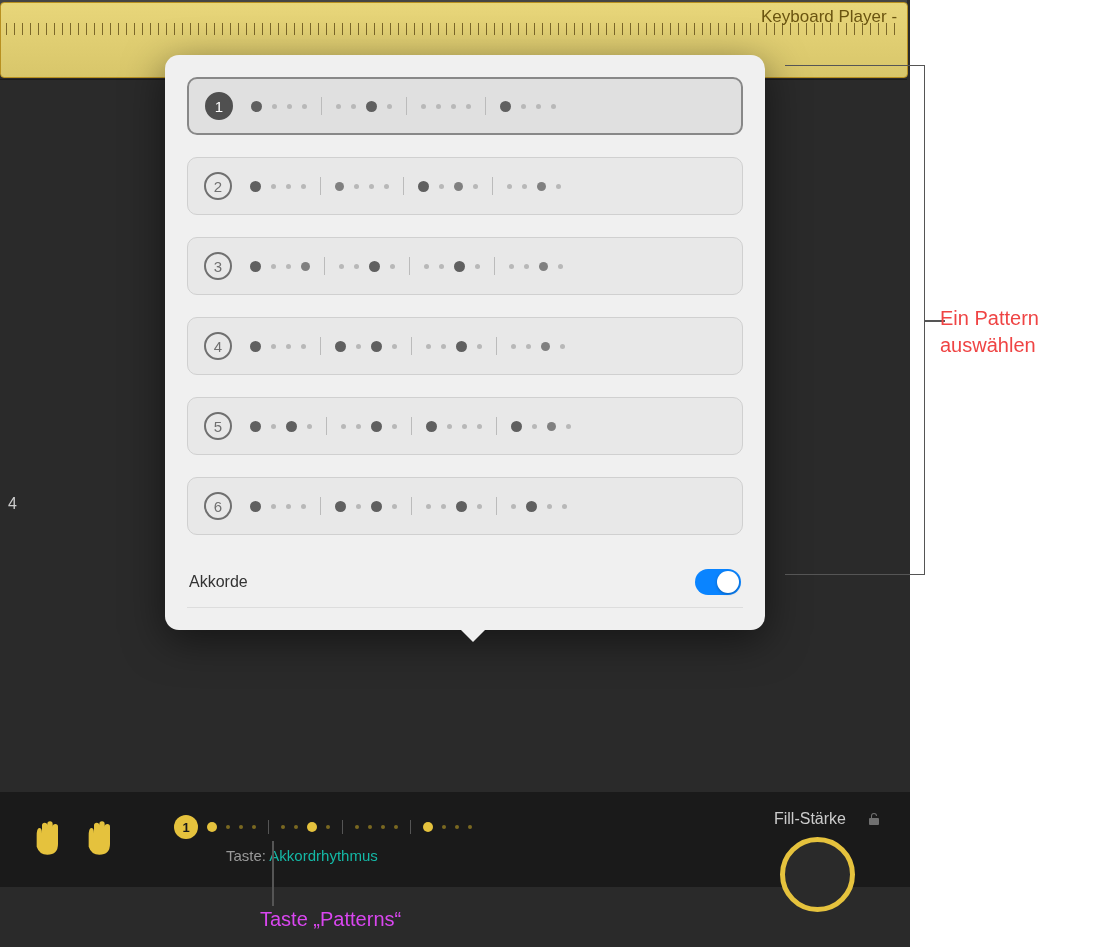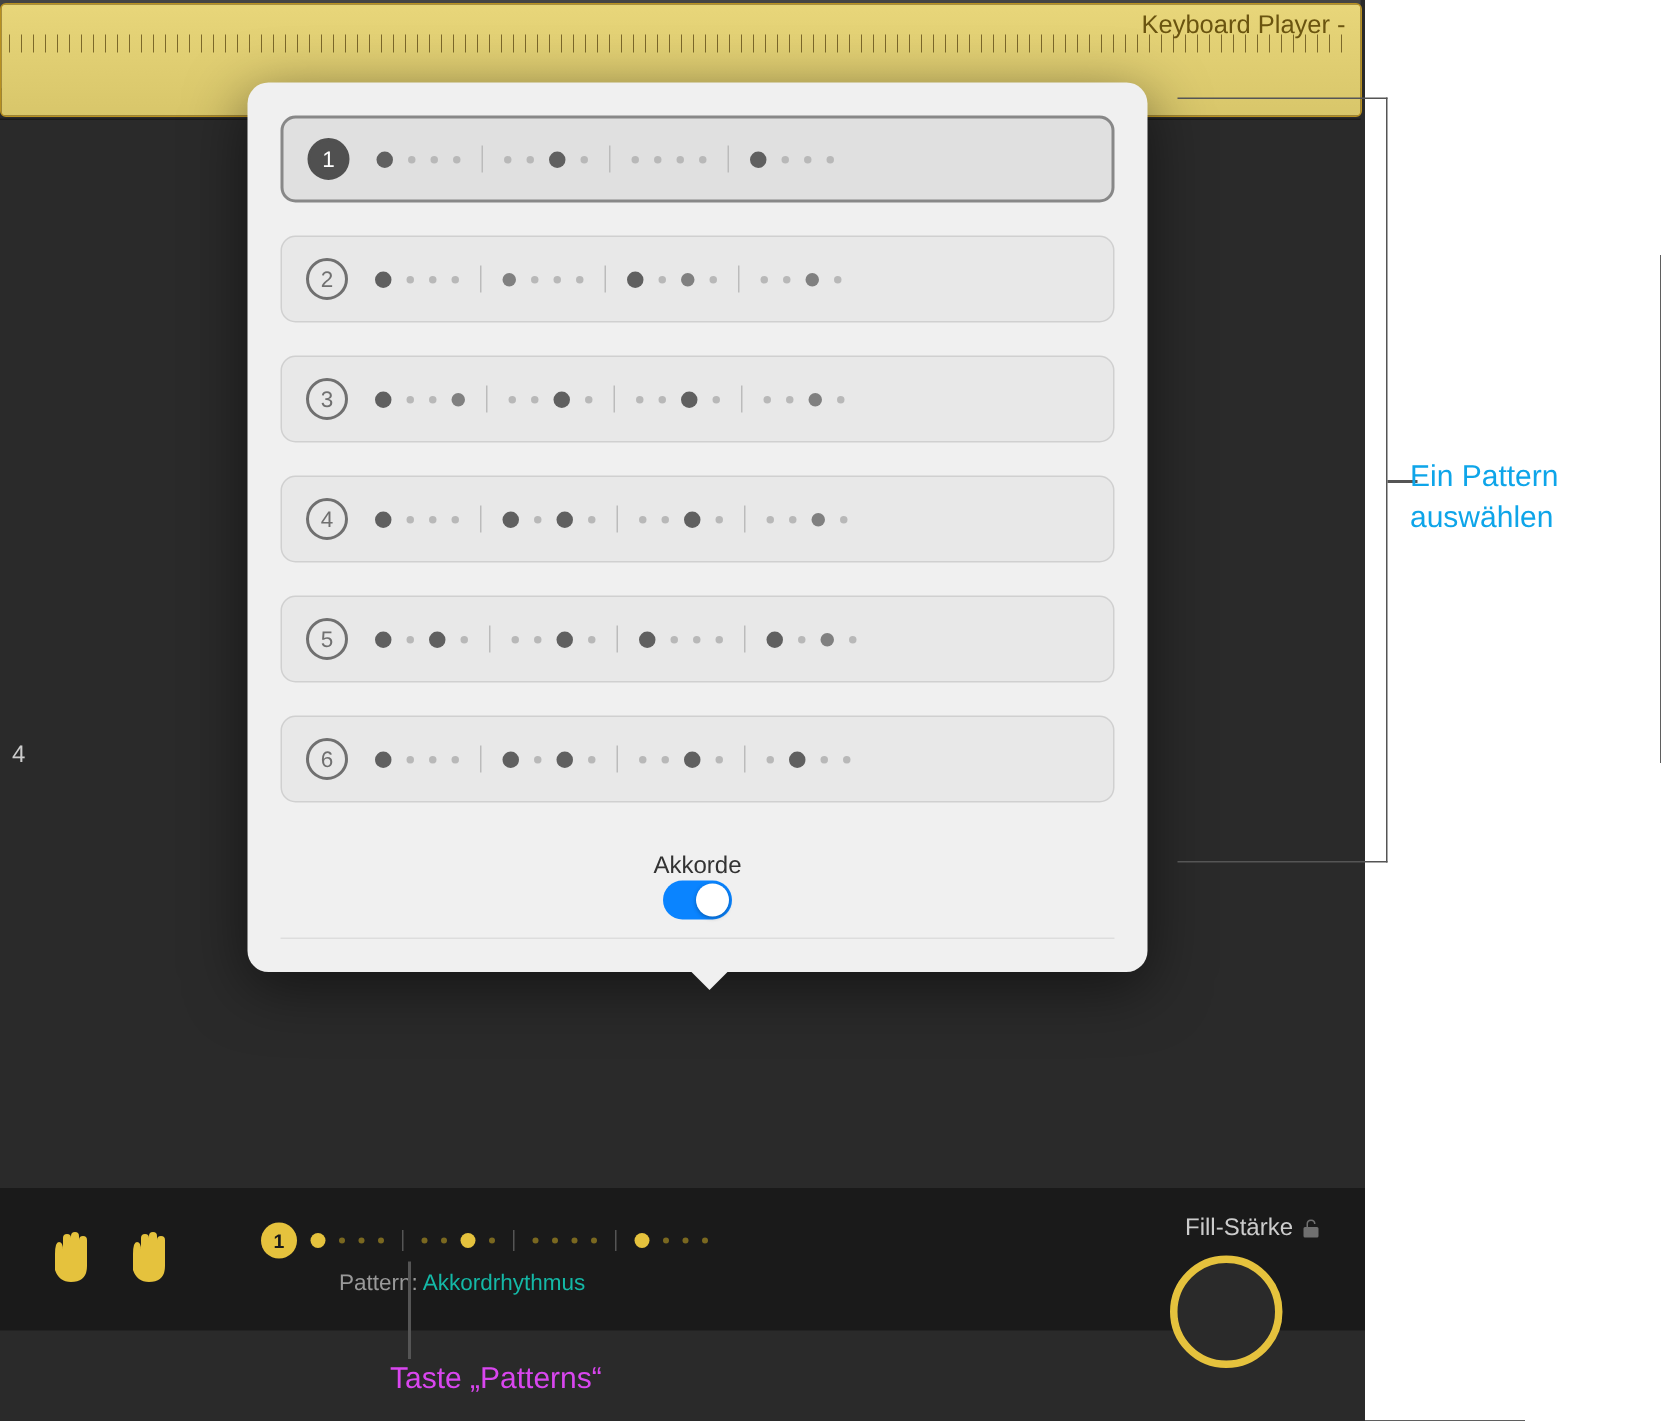--- a/index.html
+++ b/index.html
@@ -109,21 +109,21 @@
     .beat-med { width:9px; height:9px; border-radius:50%; background:#808080; }
     .beat-sml { width:5px; height:5px; border-radius:50%; background:#b8b8b8; }
     
     .section-label {
       color:#666; font-size:16px; margin:4px 0 12px 2px;
     }
     .setting-row {
       display:flex; justify-content:space-between; align-items:center;
       padding:12px 2px;
       border-bottom:1px solid #ddd;
-      font-size:16px; color:#333;flex-direction:column;
+      font-size:16px; color:#333;
     }
     .setting-row:last-child { border-bottom:none; }
     
     .switch {
       width:46px; height:26px; border-radius:13px;
       background:#0a84ff; position:relative; cursor:pointer;
     }
     .switch::after {
       content:''; position:absolute; right:2px; top:2px;
       width:22px; height:22px; border-radius:50%; background:#fff;
@@ -173,21 +173,21 @@
     }
     .pb-dot-big { width:10px; height:10px; border-radius:50%; background:#e5c23d; }
     .pb-dot-sml { width:4px; height:4px; border-radius:50%; background:#7a6820; }
     .pb-sep { width:1px; height:14px; background:#555; margin:0 3px; }
     .pb-label { color:#999; font-size:15px; margin-top:8px; margin-left:52px; }
     .pb-label .highlight { color:#14b8a6; }
     
     .fill-section {
       position:absolute; right:30px; top:18px;
       color:#ccc; font-size:16px;
-      display:flex; align-items:center; gap:6px;
+      display:flex; align-items:center; gap:22px;
     }
     .lock-icon { width:12px; height:14px; opacity:0.6; }
     .fill-knob {
       position:absolute; right:55px; bottom:-25px;
       width:75px; height:75px; border-radius:50%;
       border:5px solid #e5c23d;
       background:#2a2a2a;
     }
     
     
@@ -199,21 +199,21 @@
       border-top:1.5px solid #555;
       border-bottom:1.5px solid #555;
     }
     .callout-right-line {
       position:absolute;
       left:925px; top:320px;
       width:20px; height:1.5px; background:#555;
     }
     .callout-right-text {
       position:absolute; left:940px; top:305px;
-      font-size:20px; color:#0ea5e9; line-height:1.35;
+      font-size:20px; color:#ef4444; line-height:1.35;
       white-space:pre-line;
     }
     .callout-bottom-line {
       position:absolute; left:272px; top:841px;
       width:1.5px; height:65px; background:#555;
     }
     .callout-bottom-text {
       position:absolute; left:260px; top:908px;
       font-size:20px; color:#d946ef;
     }
@@ -282,21 +282,21 @@
         <div class="pb-dot-sml"></div>
         <div class="pb-dot-sml"></div>
         <div class="pb-dot-sml"></div>
       <div class="pb-sep"></div>
       <div class="pb-dot-big"></div>
         <div class="pb-dot-sml"></div>
         <div class="pb-dot-sml"></div>
         <div class="pb-dot-sml"></div>
     </div>
     <div class="pb-label">
-      <span>Pattern: </span><span class="highlight">Akkordrhythmus</span>
+      <span>Taste: </span><span class="highlight">Akkordrhythmus</span>
     </div>
   </div>
 
   <div class="fill-section">
     <span>Fill-Stärke</span>
     <span class="lock-icon">
       <svg viewBox="0 0 12 14">
           <path fill="#aaa" d="M3 6 L3 4 Q3 1 6 1 Q9 1 9 4 L8 4 Q8 2 6 2 Q4 2 4 4 L4 6 L10 6 Q11 6 11 7 L11 12 Q11 13 10 13 L2 13 Q1 13 1 12 L1 7 Q1 6 2 6 Z"></path>
         </svg>
     </span>

